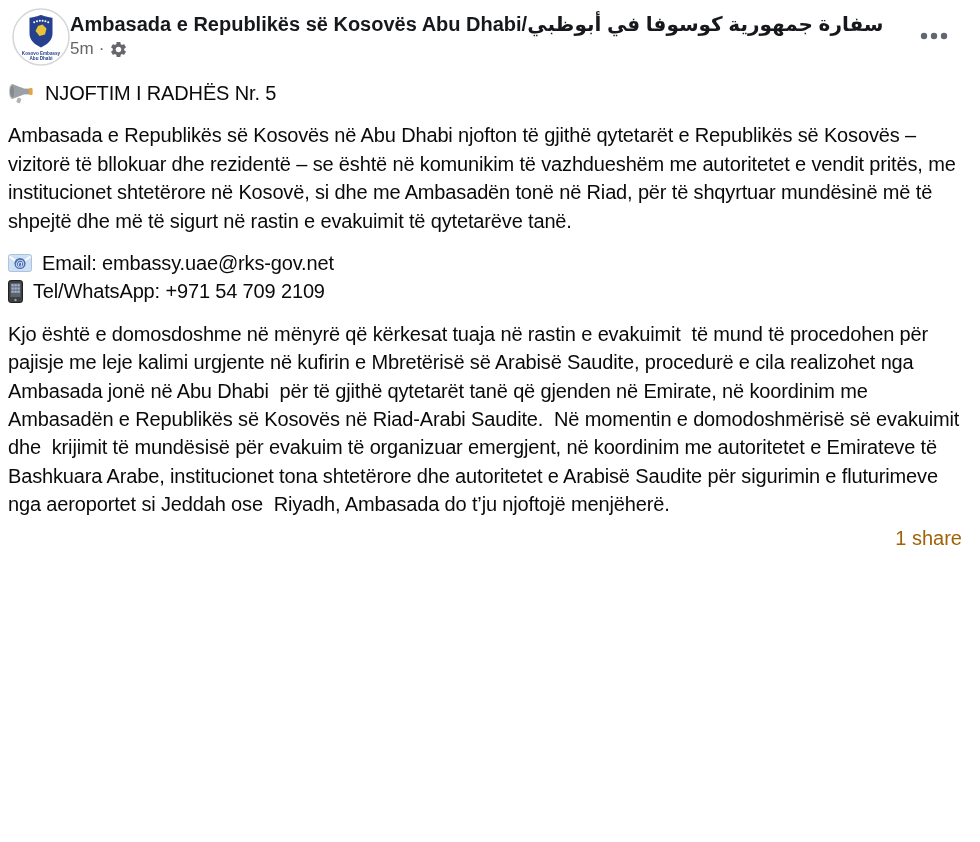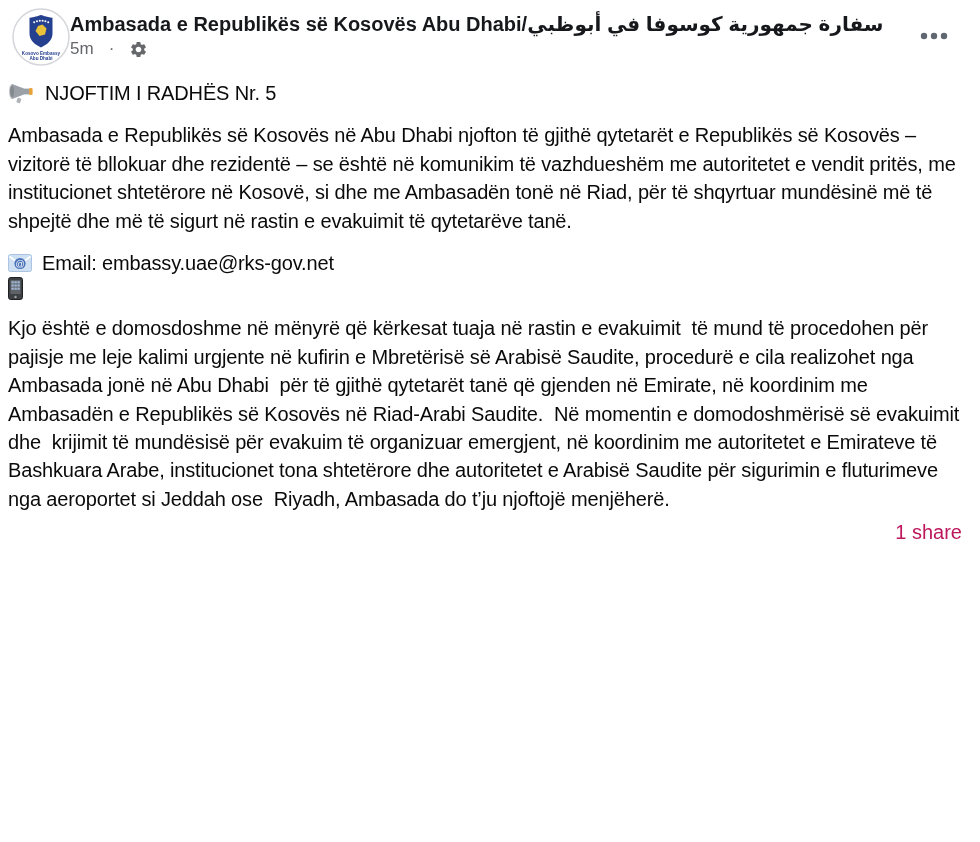--- a/index.html
+++ b/index.html
@@ -31,21 +31,21 @@
     color: #16181c;
     line-height: 26px;
     white-space: nowrap;
     overflow: hidden;
     cursor: pointer;
   }
   .meta {
     margin-top: 2px;
     display: flex;
     align-items: center;
-    gap: 15px;
+    gap: 5px;
     font-size: 17px;
     color: #65676b;
   }
   .meta .sep { color: #65676b; }
   .gear-wrap { display: inline-flex; align-items: center; }
   .options {
     flex: 0 0 auto;
     margin-top: 14px;
     margin-right: 12px;
     padding: 4px;
@@ -69,21 +69,21 @@
   .with-icon .icon { flex: 0 0 auto; margin-right: 10px; display: inline-flex; }
 
   
   .footer-row {
     display: flex;
     justify-content: flex-end;
     padding: 8px 18px 0 0;
   }
   .share-count {
     font-size: 20px;
-    color: #be185d;
+    color: #a16207;
     cursor: pointer;
   }
 </style>
 </head>
 <body>
 
 <div class="post">
 
   <div class="header">
 
@@ -172,20 +172,21 @@
             <rect x="9.4" y="4.2" width="2.4" height="2.2" fill="#9fb6d4"></rect>
             <rect x="3.4" y="7.4" width="2.4" height="2.2" fill="#9fb6d4"></rect>
             <rect x="6.4" y="7.4" width="2.4" height="2.2" fill="#9fb6d4"></rect>
             <rect x="9.4" y="7.4" width="2.4" height="2.2" fill="#9fb6d4"></rect>
             <rect x="3.4" y="10.6" width="2.4" height="2.2" fill="#9fb6d4"></rect>
             <rect x="6.4" y="10.6" width="2.4" height="2.2" fill="#9fb6d4"></rect>
             <rect x="9.4" y="10.6" width="2.4" height="2.2" fill="#9fb6d4"></rect>
             <circle cx="7.5" cy="20" r="1.2" fill="#9aa0a6"></circle>
           </svg>
         </span>
+        <span class="txt">Tel/WhatsApp: +971 54 709 2109</span>
       </div>
     </div>
 
     <div class="para">
       <div class="line">
         <span class="txt">Kjo është e domosdoshme në mënyrë që kërkesat tuaja në rastin e evakuimit  të mund të procedohen për pajisje me leje kalimi urgjente në kufirin e Mbretërisë së Arabisë Saudite, procedurë e cila realizohet nga Ambasada jonë në Abu Dhabi  për të gjithë qytetarët tanë që gjenden në Emirate, në koordinim me Ambasadën e Republikës së Kosovës në Riad-Arabi Saudite.  Në momentin e domodoshmërisë së evakuimit dhe  krijimit të mundësisë për evakuim të organizuar emergjent, në koordinim me autoritetet e Emirateve të Bashkuara Arabe, institucionet tona shtetërore dhe autoritetet e Arabisë Saudite për sigurimin e fluturimeve nga aeroportet si Jeddah ose  Riyadh, Ambasada do t’ju njoftojë menjëherë.</span>
       </div>
     </div>
 
   </div>

